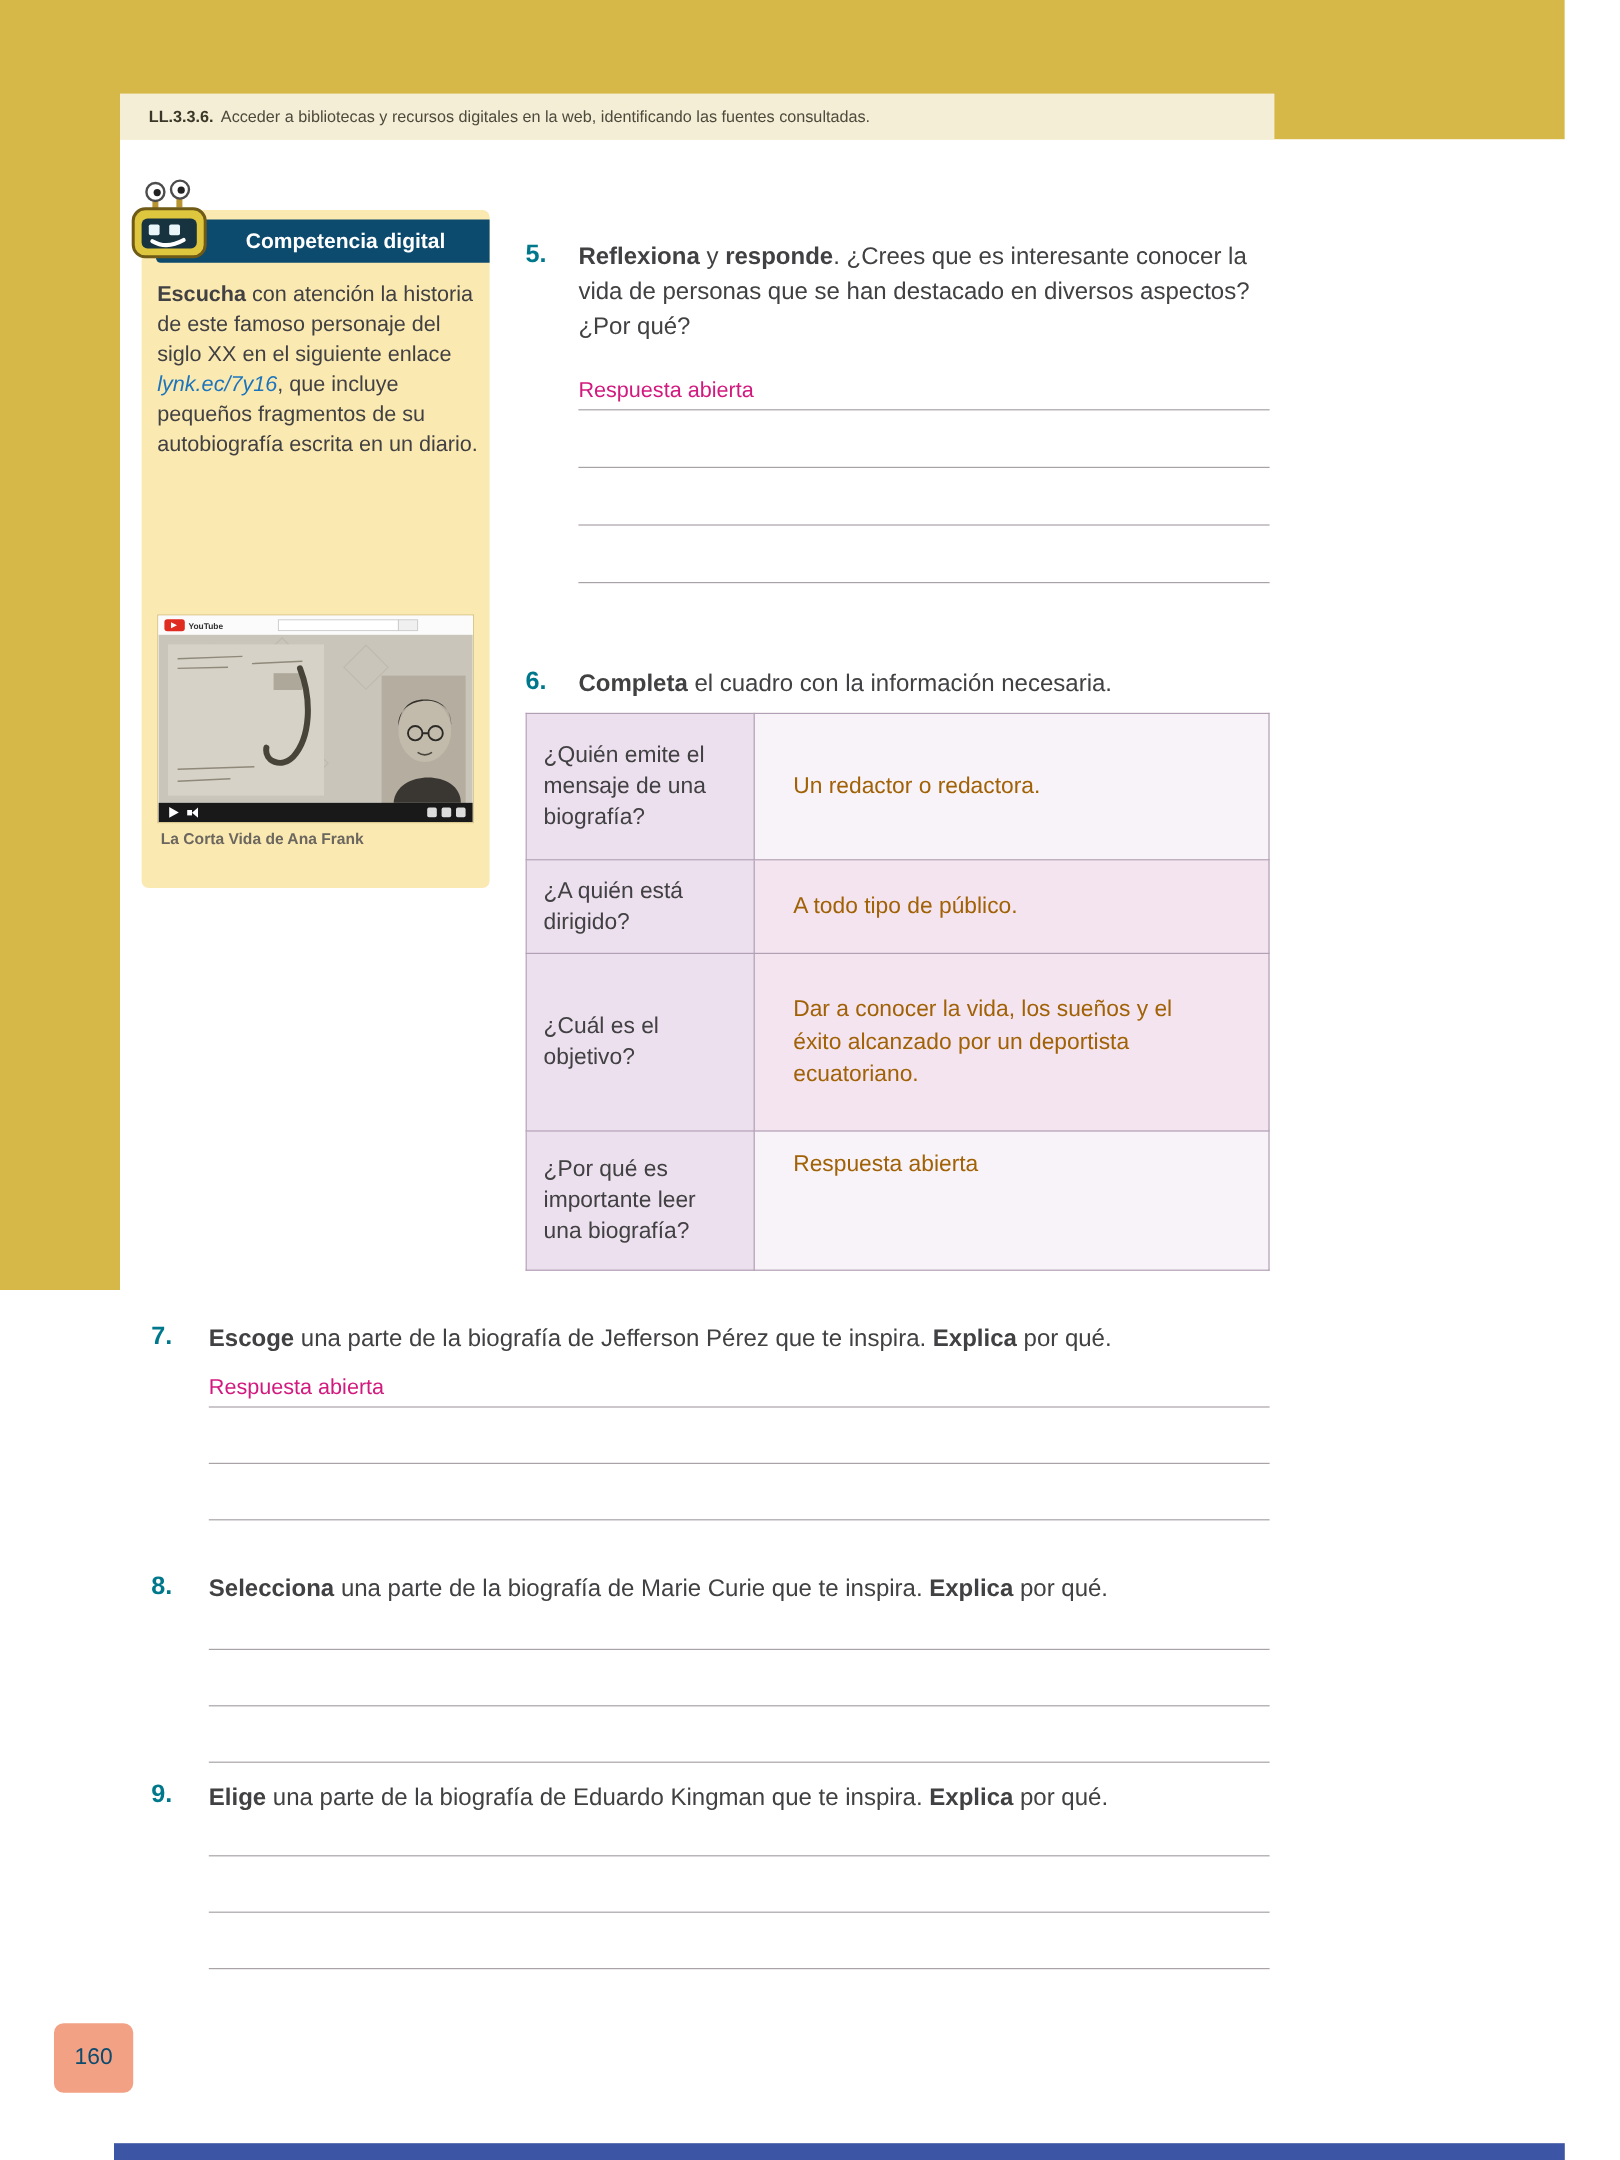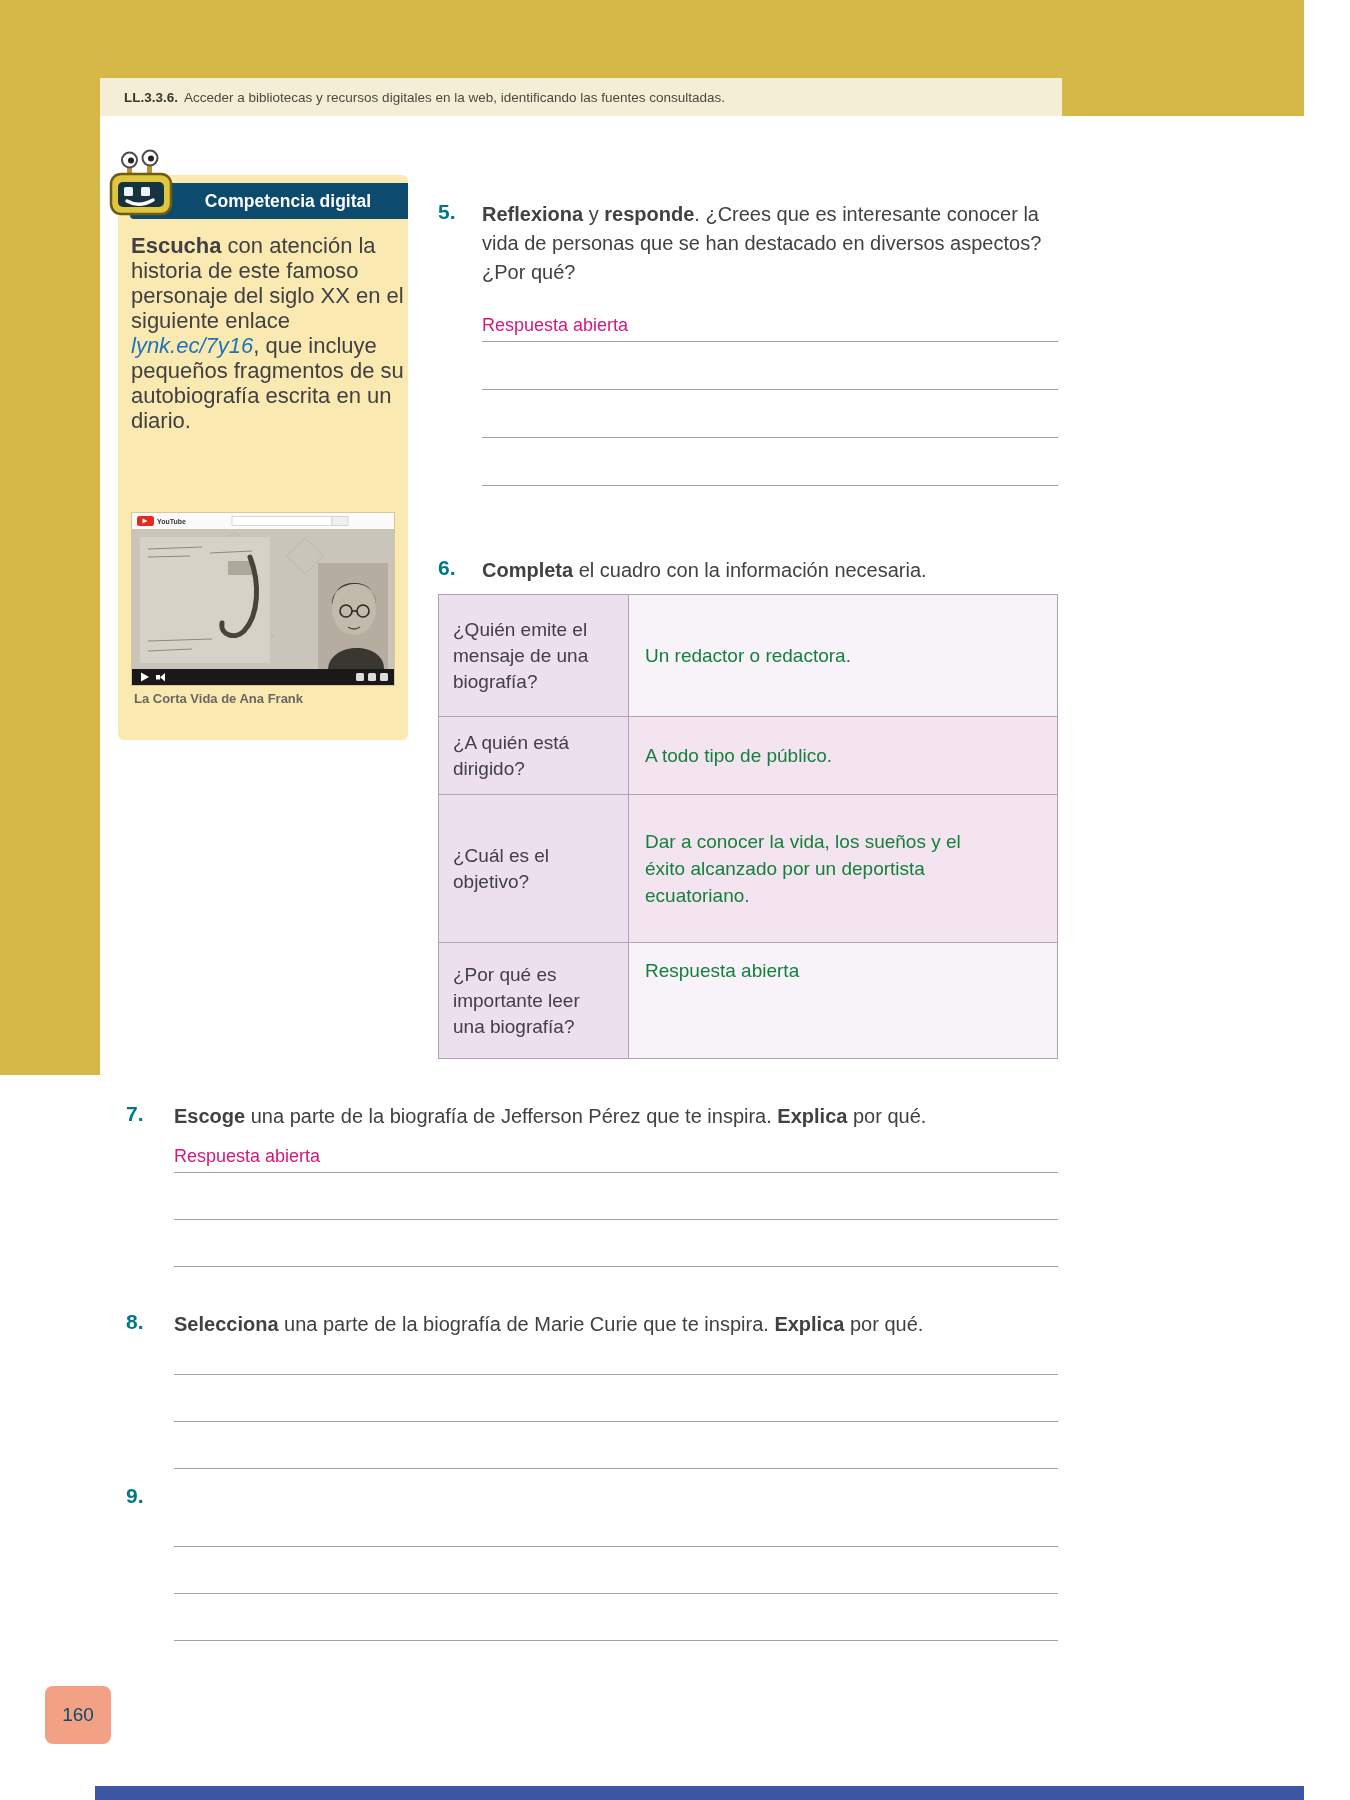--- a/index.html
+++ b/index.html
@@ -15,38 +15,38 @@
   .std-strip { position:absolute; left:100px; top:78px; width:962px; height:38px; background:#f4eed6;
                display:flex; align-items:center; padding-left:24px; font-size:13.5px; color:#4d4a3c; }
   .std-strip .code { font-weight:bold; color:#3a3729; margin-right:6px; white-space:nowrap; }
 
   
   .sidebar { position:absolute; left:118px; top:175px; width:290px; height:565px; background:#fbe9b2; border-radius:6px; }
   .band { position:absolute; left:12px; top:8px; right:0; height:36px; background:#0c4a6e; border-radius:4px 0 0 4px;
           display:flex; align-items:center; justify-content:center; padding-left:38px; }
   .band span { color:#ffffff; font-weight:bold; font-size:17.5px; }
   .robot { position:absolute; left:-12px; top:-26px; width:74px; height:72px; }
-  .sb-text { position:absolute; left:13px; top:58px; width:274px; font-size:22px; line-height:25px; color:#414042; }
+  .sb-text { position:absolute; left:13px; top:58px; width:274px; font-size:18px; line-height:25px; color:#414042; }
   .sb-text strong { color:#414042; }
   .sb-link { color:#1c75bc; font-style:italic; text-decoration:none; }
   .video { position:absolute; left:14px; top:338px; width:262px; height:172px; box-shadow:0 0 0 1px #d9c88f; background:#fff; }
   .vcap { position:absolute; left:16px; top:516px; font-size:13px; font-weight:bold; color:#6b675f; }
 
   
   .qnum { position:absolute; font-size:21px; font-weight:bold; color:#00788c; }
   .qtext { position:absolute; font-size:20px; line-height:29px; color:#414042; }
   .qtext strong { color:#414042; }
   .open-ans { position:absolute; font-size:18px; color:#d2197e; }
   .wline { position:absolute; height:1px; background:#a9a3a7; }
 
   
   .info-table { position:absolute; left:438px; top:594px; width:620px; border-collapse:collapse; table-layout:fixed; }
   .info-table td { border:1px solid #b2a0b5; vertical-align:middle; }
   td.qc { width:190px; background:#ecdfee; font-size:19px; line-height:26px; color:#414042; padding:10px 14px; }
-  td.ac { font-size:19px; color:#15803d; padding:10px 16px; }
+  td.ac { font-size:19px; color:#a16207; padding:10px 32px; }
   td.ac .ans { display:inline-block; max-width:336px; line-height:27px; }
   .ac-pale { background:#f8f3f8; }
   .ac-pink { background:#f3e4ef; }
   tr.r1 td { height:122px; }
   tr.r2 td { height:78px; }
   tr.r3 td { height:148px; }
   tr.r4 td { height:116px; }
   tr.r4 td.ac { vertical-align:top; padding-top:14px; }
 
   
@@ -186,20 +186,21 @@
   <div class="wline" style="left:174px; top:1219px; width:884px;"></div>
   <div class="wline" style="left:174px; top:1266px; width:884px;"></div>
 
   <div class="qnum" style="left:126px; top:1310px;">8.</div>
   <div class="qtext" style="left:174px; top:1310px; width:950px;"><strong>Selecciona</strong><span> una parte de la biografía de Marie Curie que te inspira. </span><strong>Explica</strong><span> por qué.</span></div>
   <div class="wline" style="left:174px; top:1374px; width:884px;"></div>
   <div class="wline" style="left:174px; top:1421px; width:884px;"></div>
   <div class="wline" style="left:174px; top:1468px; width:884px;"></div>
 
   <div class="qnum" style="left:126px; top:1484px;">9.</div>
+  <div class="qtext" style="left:174px; top:1484px; width:950px;"><strong>Elige</strong><span> una parte de la biografía de Eduardo Kingman que te inspira. </span><strong>Explica</strong><span> por qué.</span></div>
   <div class="wline" style="left:174px; top:1546px; width:884px;"></div>
   <div class="wline" style="left:174px; top:1593px; width:884px;"></div>
   <div class="wline" style="left:174px; top:1640px; width:884px;"></div>
 
   <div class="ptab">
     <span>160</span>
   </div>
   <div class="bbar"></div>
 
 </div>

